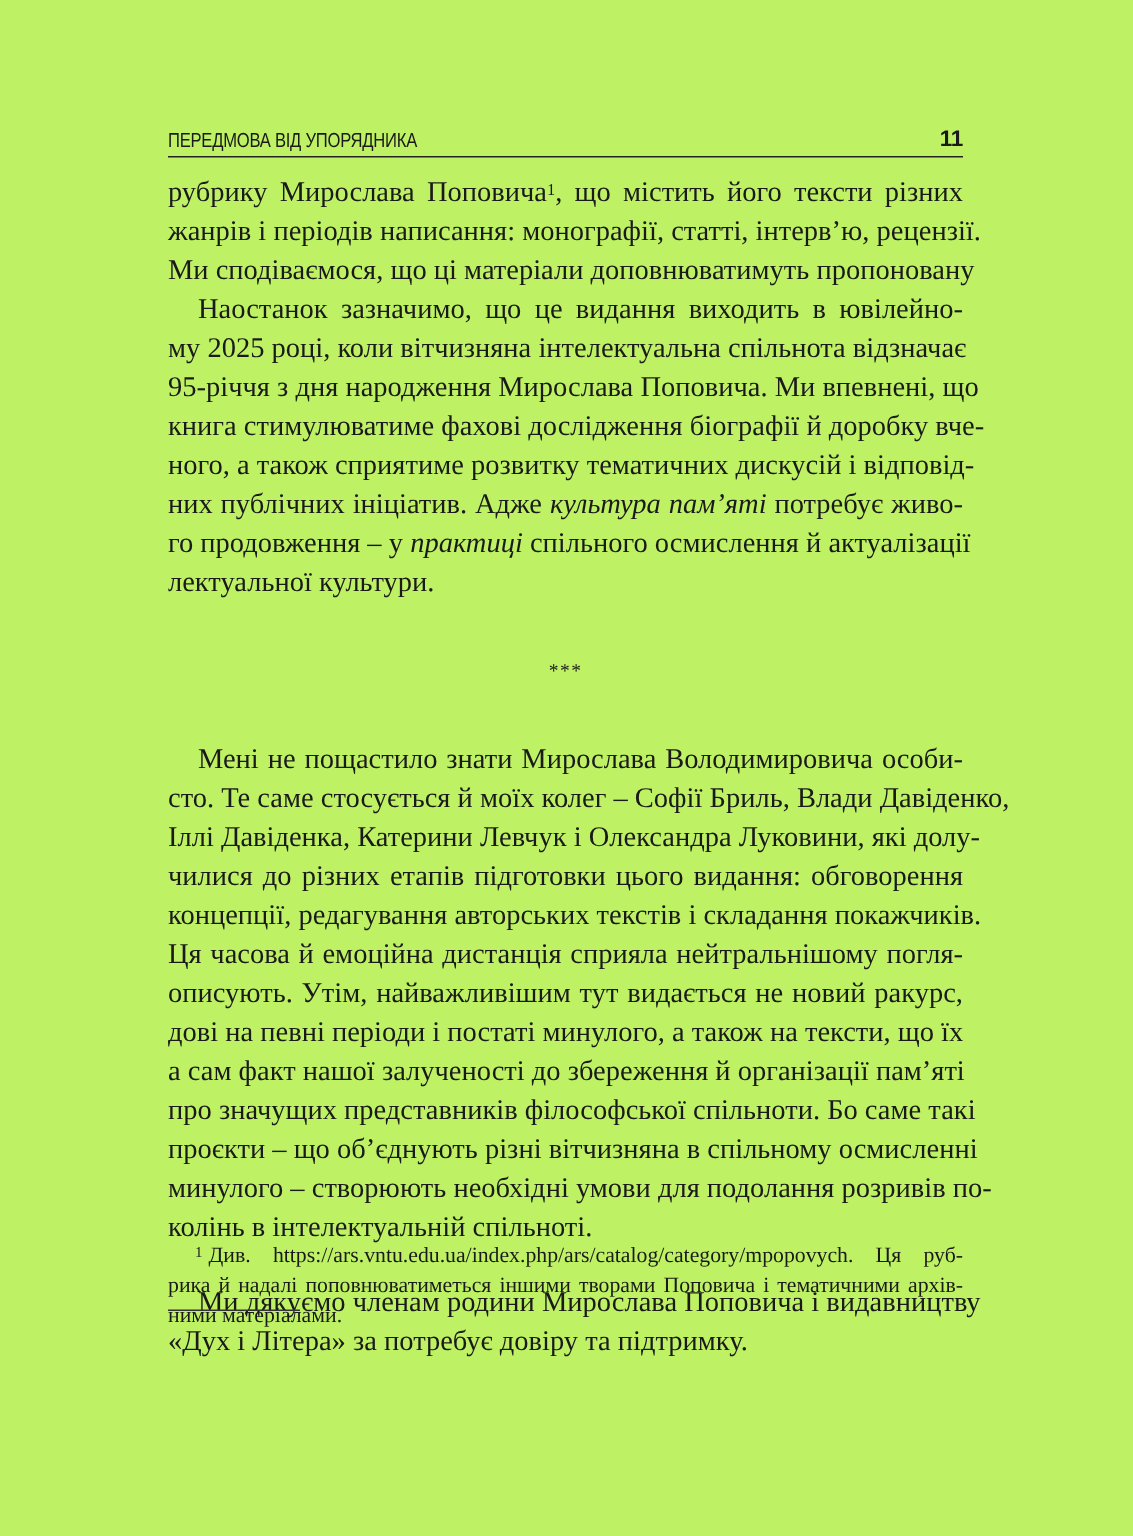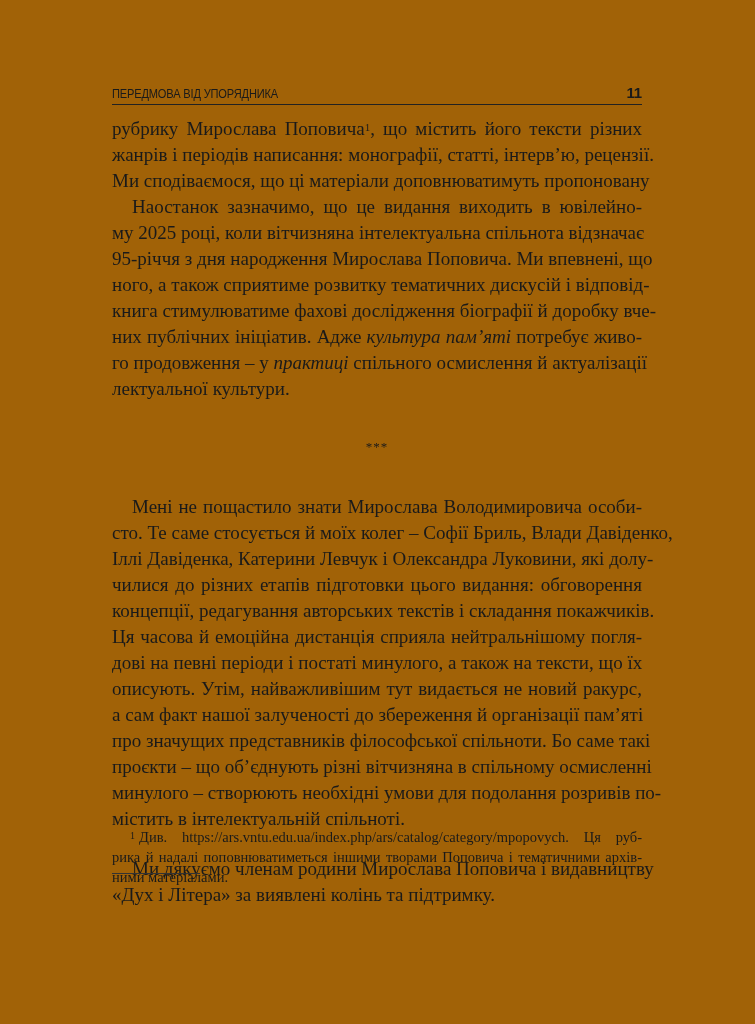--- a/index.html
+++ b/index.html
@@ -1,17 +1,17 @@
 <!DOCTYPE html>
 <html><head>
 <meta charset="utf-8">
 <style>
   html, body { margin: 0; padding: 0; background: #ffffff; }
   body { width: 755px; height: 1024px; position: relative; overflow: hidden; color: #1a1a1a; }
-  .page { position: absolute; left: 0; top: 0; width: 755px; height: 1024px; background: #a16207; }
+  .page { position: absolute; left: 0; top: 0; width: 755px; height: 1024px; background: #bef264; }
   .running-head {
     position: absolute; left: 112px; top: 84px; width: 530px; height: 20px;
     border-bottom: 1.5px solid #222;
     font-family: "Liberation Sans", sans-serif; font-size: 13.5px; letter-spacing: -0.2px;
     transform-origin: left;
   }
   .running-head .title { position: absolute; left: 0; top: 2px; font-stretch: condensed; transform: scaleX(0.82); transform-origin: left; white-space: nowrap; }
   .running-head .pageno { position: absolute; right: 0; top: 0px; font-weight: bold; font-size: 15px; margin-left: 16px; }
   .body-text {
     position: absolute; left: 112px; top: 116px; width: 530px;
@@ -53,53 +53,53 @@
     <div class="para">
       <span class="line"><span>рубрику Мирослава Поповича</span><sup class="fnref">1</sup><span>, що містить його тексти різних</span></span>
       <span class="line">жанрів і періодів написання: монографії, статті, інтерв’ю, рецензії.</span>
       <span class="line">Ми сподіваємося, що ці матеріали доповнюватимуть пропоновану</span>
     </div>
 
     <div class="para">
       <span class="line indent">Наостанок зазначимо, що це видання виходить в ювілейно-</span>
       <span class="line">му 2025 році, коли вітчизняна інтелектуальна спільнота відзначає</span>
       <span class="line">95-річчя з дня народження Мирослава Поповича. Ми впевнені, що</span>
+      <span class="line">книга стимулюватиме фахові дослідження біографії й доробку вче-</span>
       <span class="line">ного, а також сприятиме розвитку тематичних дискусій і відповід-</span>
-      <span class="line">книга стимулюватиме фахові дослідження біографії й доробку вче-</span>
       <span class="line"><span>них публічних ініціатив. Адже </span><em>культура пам’яті</em><span> потребує живо-</span></span>
       <span class="line"><span>го продовження – у </span><em>практиці</em><span> спільного осмислення й актуалізації</span></span>
       <span class="line last">лектуальної культури.</span>
     </div>
 
     <div class="gap-stars">
       <div class="stars">***</div>
     </div>
     <div class="gap-after-stars"></div>
 
     <div class="para">
       <span class="line indent">Мені не пощастило знати Мирослава Володимировича особи-</span>
       <span class="line">сто. Те саме стосується й моїх колег – Софії Бриль, Влади Давіденко,</span>
       <span class="line">Іллі Давіденка, Катерини Левчук і Олександра Луковини, які долу-</span>
       <span class="line">чилися до різних етапів підготовки цього видання: обговорення</span>
       <span class="line">концепції, редагування авторських текстів і складання покажчиків.</span>
       <span class="line">Ця часова й емоційна дистанція сприяла нейтральнішому погля-</span>
+      <span class="line">описують. Утім, найважливішим тут видається не новий ракурс,</span>
       <span class="line">дові на певні періоди і постаті минулого, а також на тексти, що їх</span>
-      <span class="line">описують. Утім, найважливішим тут видається не новий ракурс,</span>
       <span class="line">а сам факт нашої залученості до збереження й організації пам’яті</span>
       <span class="line">про значущих представників філософської спільноти. Бо саме такі</span>
       <span class="line">проєкти – що об’єднують різні вітчизняна в спільному осмисленні</span>
       <span class="line">минулого – створюють необхідні умови для подолання розривів по-</span>
-      <span class="line last">містить в інтелектуальній спільноті.</span>
+      <span class="line last">колінь в інтелектуальній спільноті.</span>
     </div>
 
     <div class="gap-para"></div>
 
     <div class="para">
       <span class="line indent">Ми дякуємо членам родини Мирослава Поповича і видавництву</span>
-      <span class="line last">«Дух і Літера» за виявлені колінь та підтримку.</span>
+      <span class="line last">«Дух і Літера» за потребує довіру та підтримку.</span>
     </div>
   </div>
 
   <div class="footnote-rule"></div>
 
   <div class="footnotes">
     <span class="fline indent"><span class="fnmark">1</span><span>Див. https://ars.vntu.edu.ua/index.php/ars/catalog/category/mpopovych. Ця руб-</span></span>
     <span class="fline">рика й надалі поповнюватиметься іншими творами Поповича і тематичними архів-</span>
     <span class="fline last">ними матеріалами.</span>
   </div>

